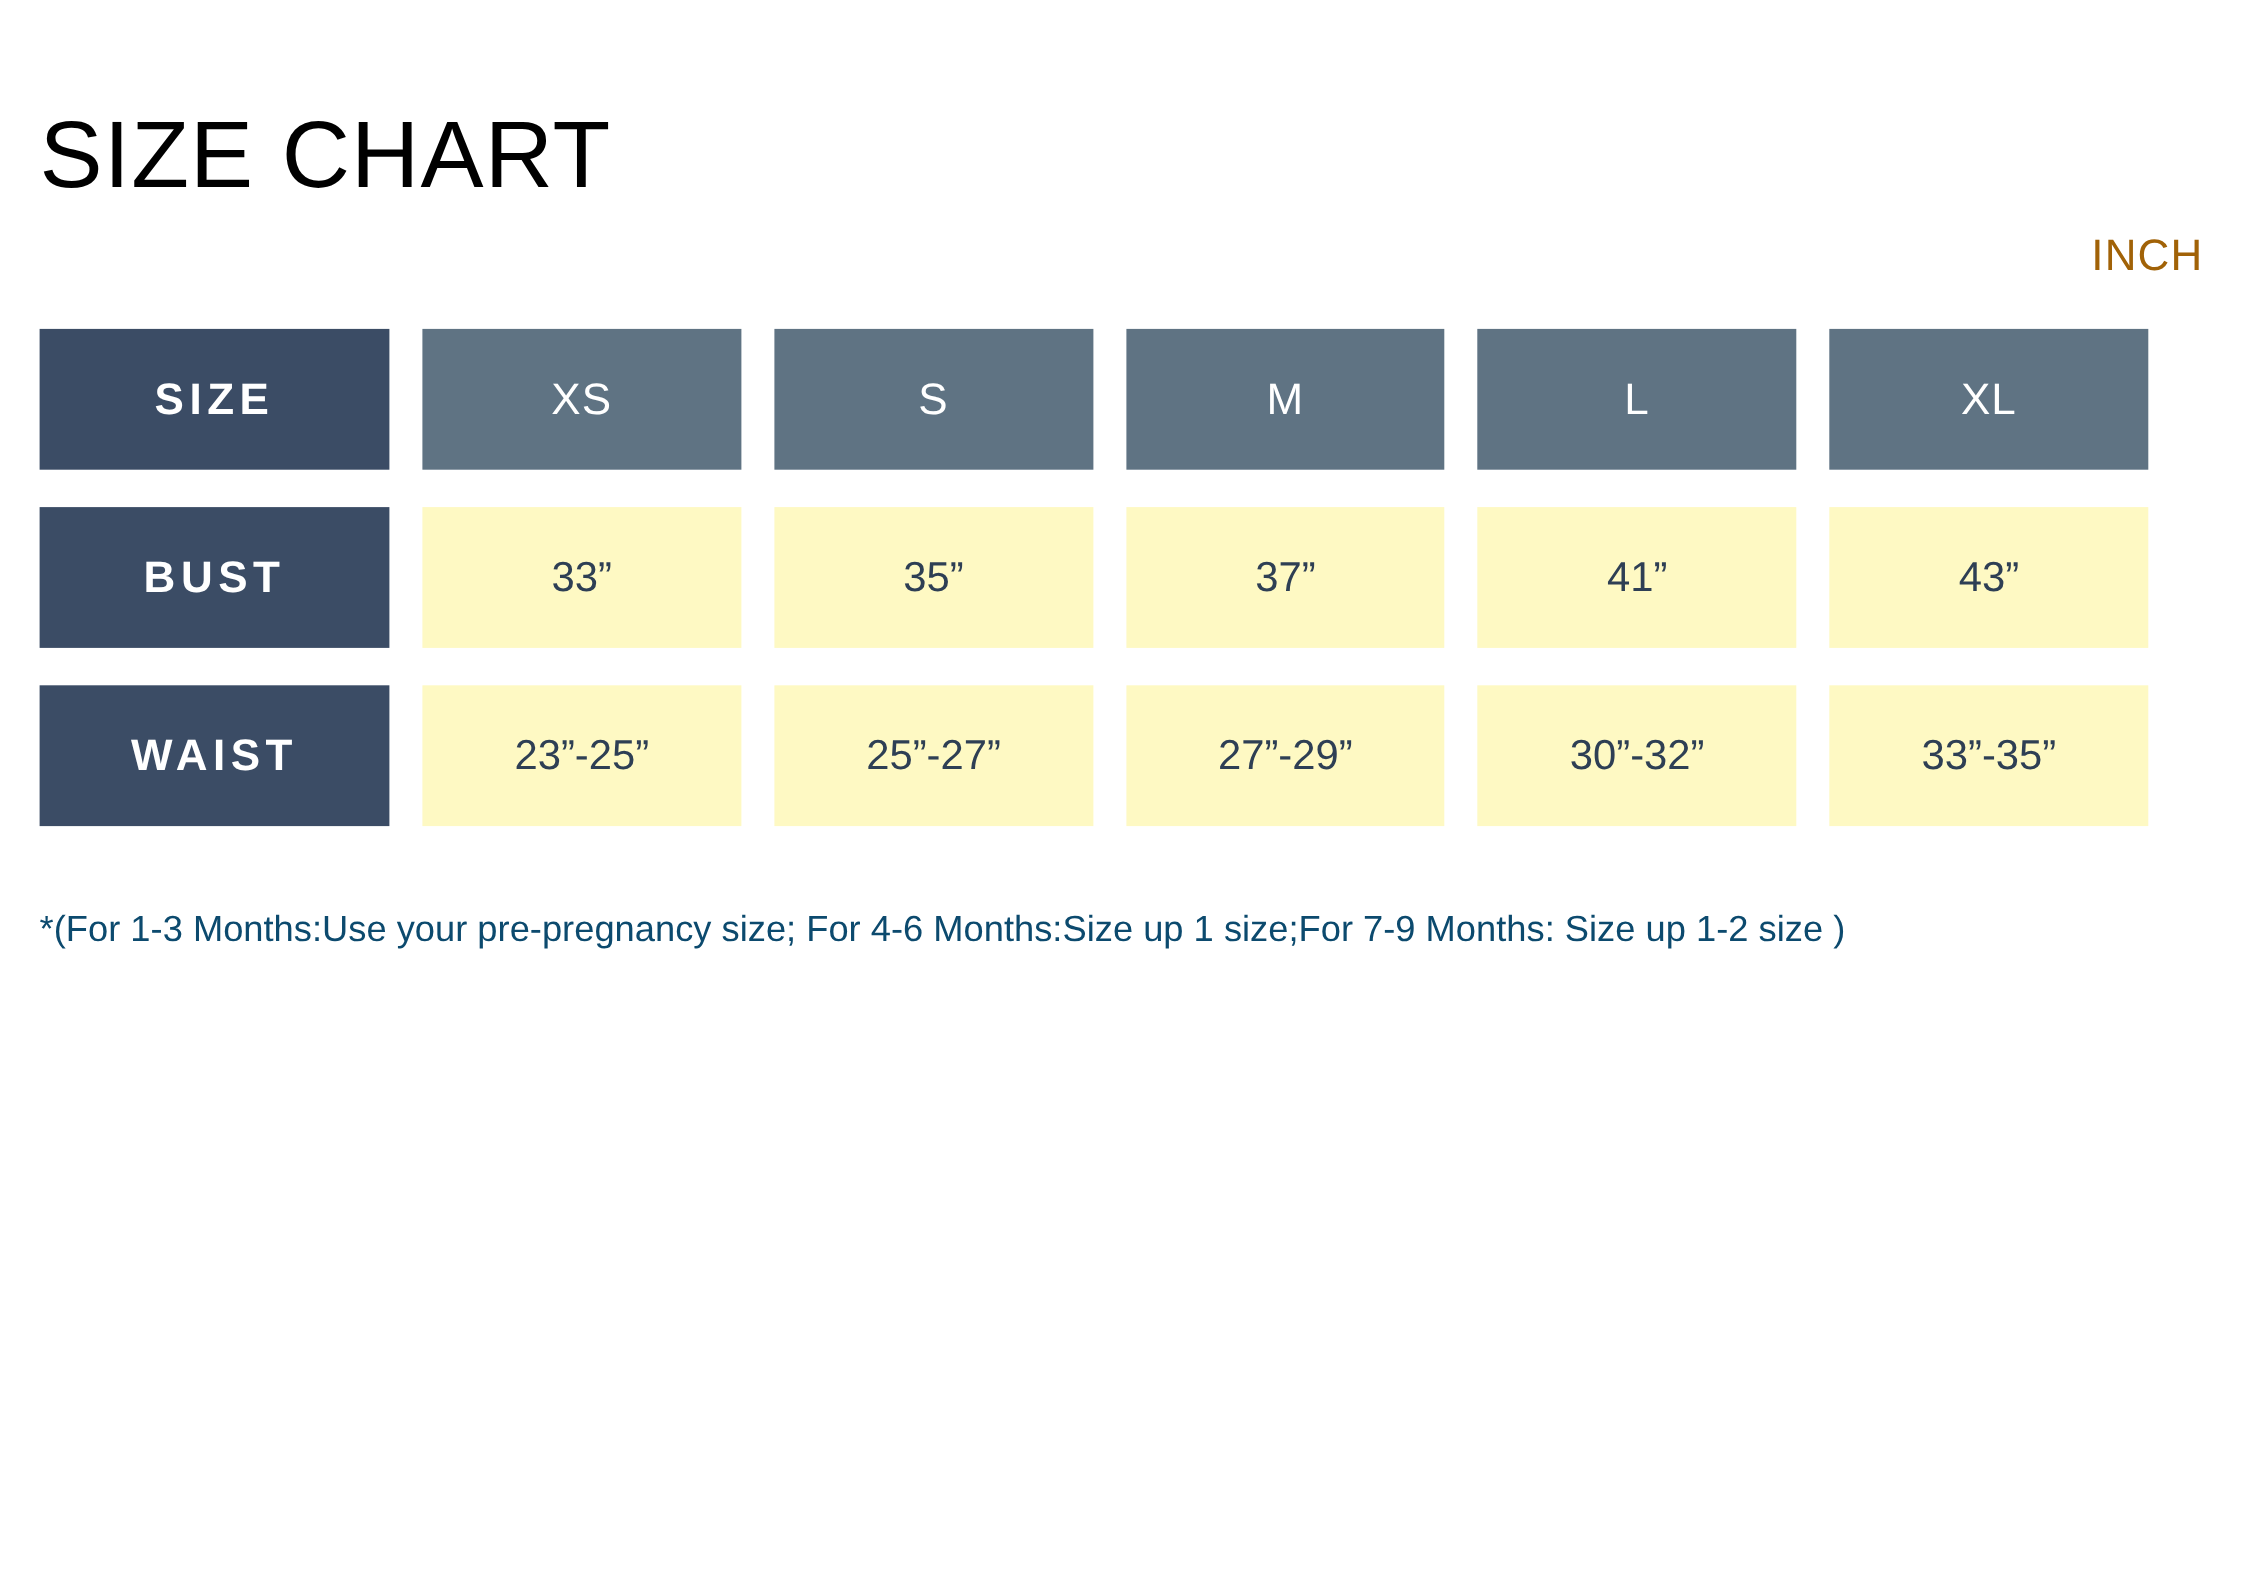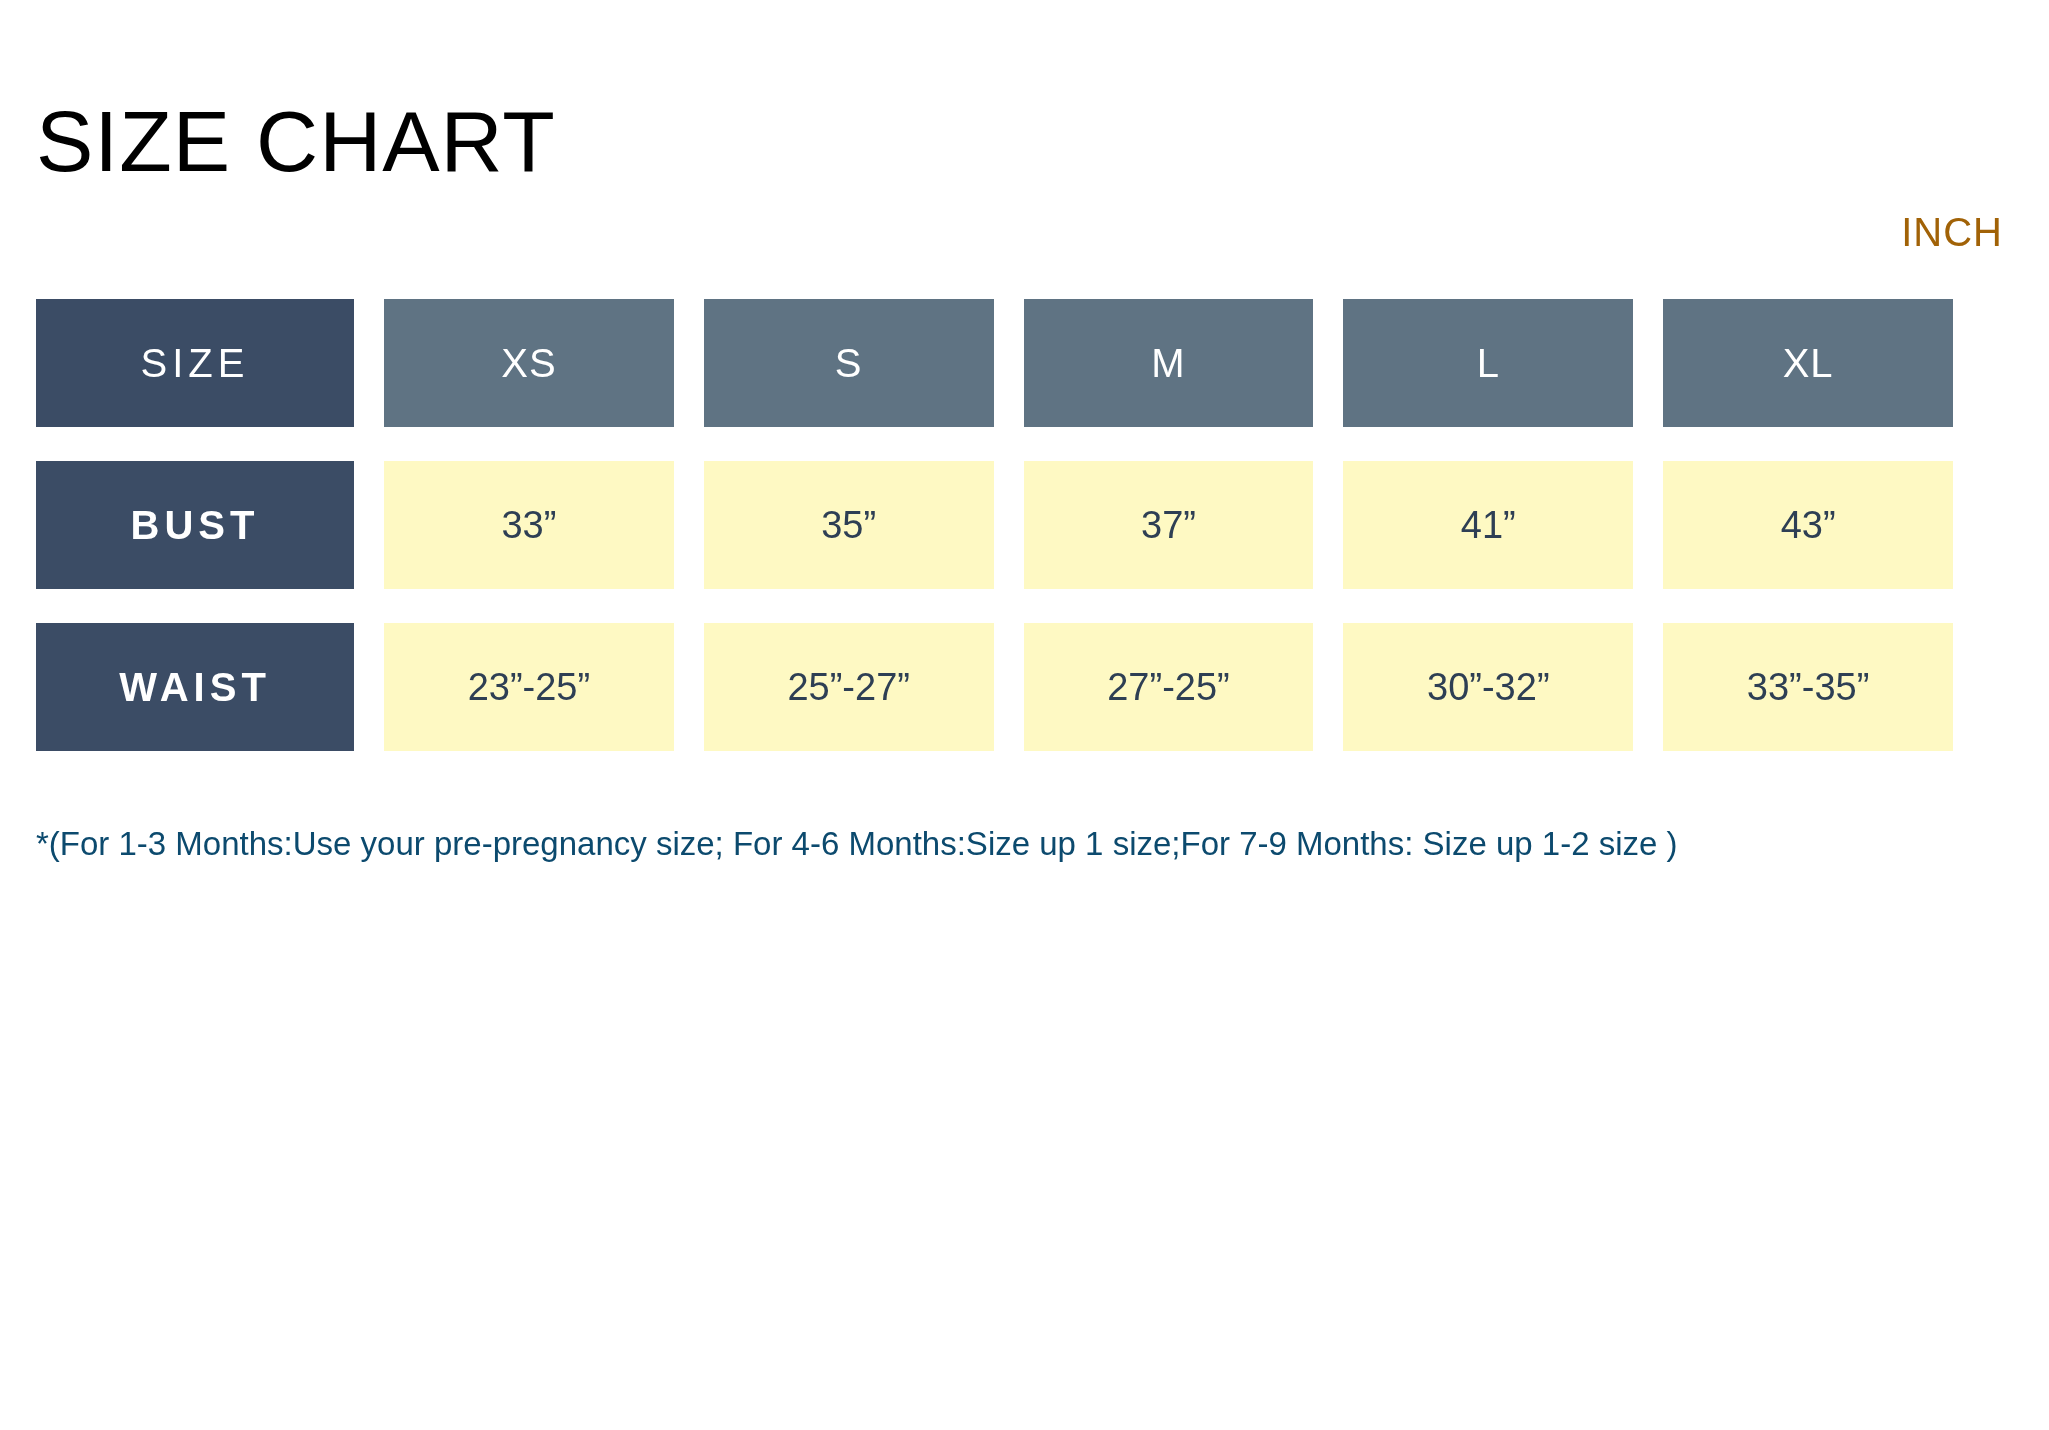--- a/index.html
+++ b/index.html
@@ -53,21 +53,21 @@
   table.size-table td {
     padding: 0;
     height: 128px;
     text-align: center;
     vertical-align: middle;
   }
   .hdr-label {
     background: #3b4c65;
     color: #ffffff;
     font-size: 40px;
-    font-weight: normal;
+    font-weight: bold;
     letter-spacing: 5px;
   }
   .hdr-size {
     background: #5f7383;
     color: #ffffff;
     font-size: 40px;
     font-weight: 400;
     letter-spacing: 1px;
   }
   .row-label {
@@ -122,21 +122,21 @@
         <td class="cell">35”</td>
         <td class="cell">37”</td>
         <td class="cell">41”</td>
         <td class="cell">43”</td>
       </tr>
 
       <tr>
         <td class="row-label first-col">WAIST</td>
         <td class="cell">23”-25”</td>
         <td class="cell">25”-27”</td>
-        <td class="cell">27”-25”</td>
+        <td class="cell">27”-29”</td>
         <td class="cell">30”-32”</td>
         <td class="cell">33”-35”</td>
       </tr>
 
     </tbody>
   </table>
 
   <div class="note">*(For 1-3 Months:Use your pre-pregnancy size; For 4-6 Months:Size up 1 size;For 7-9 Months: Size up 1-2 size )</div>
 
 </div>

